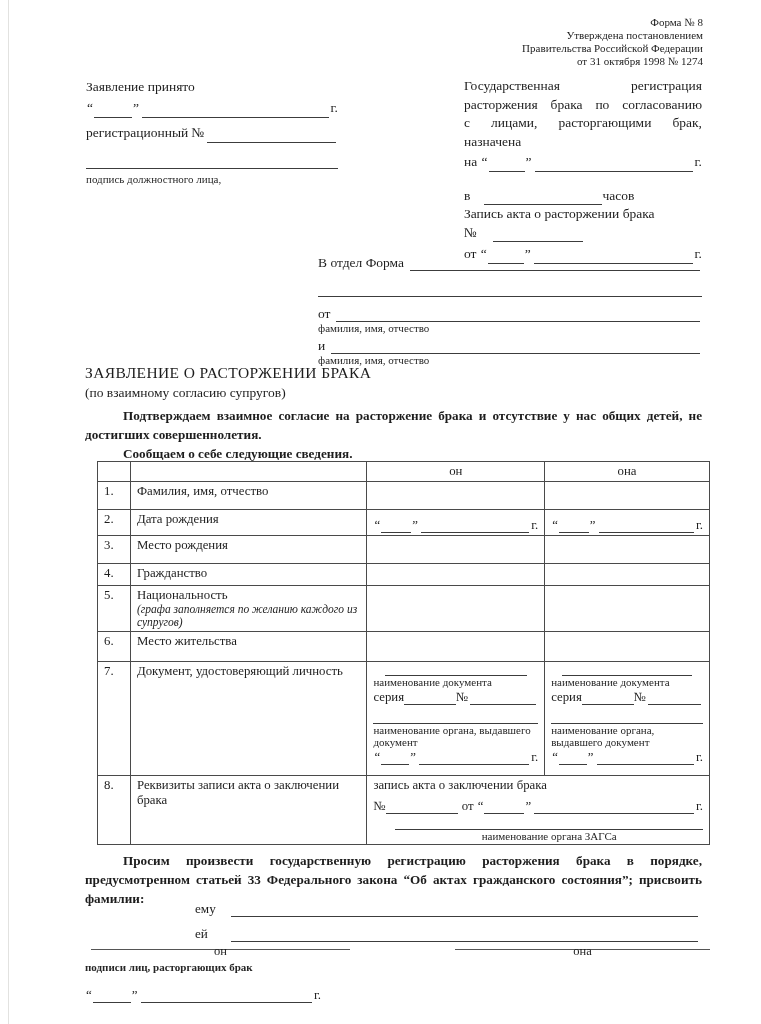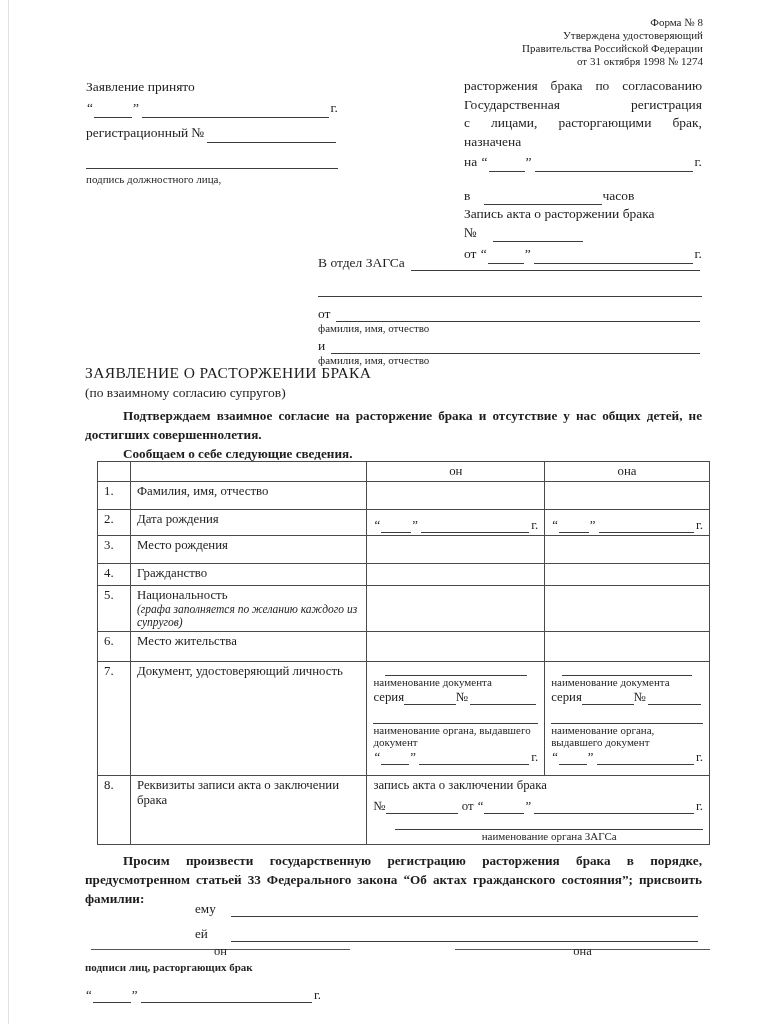--- a/index.html
+++ b/index.html
@@ -57,21 +57,21 @@
   .sig-cap{left:85px;top:961px;width:618px;font-weight:bold;}
   .bottom-date{left:85px;top:987px;width:236px;}
 </style>
 </head>
 <body>
 
 <div class="page-edge"></div>
 
 <div class="abs form-ref">
   <div>Форма № 8</div>
-  <div>Утверждена удостоверяющий</div>
+  <div>Утверждена постановлением</div>
   <div>Правительства Российской Федерации</div>
   <div>от 31 октября 1998 № 1274</div>
 </div>
 
 <div class="abs accepted">
   <div>Заявление принято</div>
   <div class="flexline">
     <span class="q">“</span>
       <span class="bl" style="width:38px"></span>
       <span class="q">”</span>
@@ -80,22 +80,22 @@
   </div>
   <div class="flexline" style="margin-top:4px">
     <span>регистрационный №</span>
       <span class="bl-fill"></span>
   </div>
   <div class="u-line" style="margin-top:24px"></div>
   <div class="cap">подпись должностного лица,</div>
 </div>
 
 <div class="abs reg-block">
+  <div class="jline">Государственная регистрация</div>
   <div class="jline">расторжения брака по согласованию</div>
-  <div class="jline">Государственная регистрация</div>
   <div class="jline">с лицами, расторгающими брак,</div>
   <div class="jline last">назначена</div>
   <div class="flexline" style="margin-top:2px">
     <span>на</span>&nbsp;<span class="q">“</span><span class="bl" style="width:36px"></span><span class="q">”</span><span class="bl-fill"></span><span>г.</span>
   </div>
   <div class="flexline" style="margin-top:15px">
     <span>в</span>
       <span class="bl" style="width:118px;margin-left:14px"></span>
       <span>часов</span>
   </div>
@@ -104,21 +104,21 @@
     <span>№</span>
       <span class="bl" style="width:90px;margin-left:16px"></span>
   </div>
   <div class="flexline" style="margin-top:3px">
     <span>от</span>&nbsp;<span class="q">“</span><span class="bl" style="width:36px"></span><span class="q">”</span><span class="bl-fill"></span><span>г.</span>
   </div>
 </div>
 
 <div class="abs zags">
   <div class="flexline">
-    <span>В отдел ЗАГСа</span>
+    <span>В отдел Форма</span>
       <span class="bl-fill" style="margin-left:6px"></span>
   </div>
   <div class="u-line" style="margin-top:24px"></div>
   <div class="flexline" style="margin-top:9px">
     <span>от</span>
       <span class="bl-fill" style="margin-left:6px"></span>
   </div>
   <div class="cap">фамилия, имя, отчество</div>
   <div class="flexline" style="margin-top:4px">
     <span>и</span>

